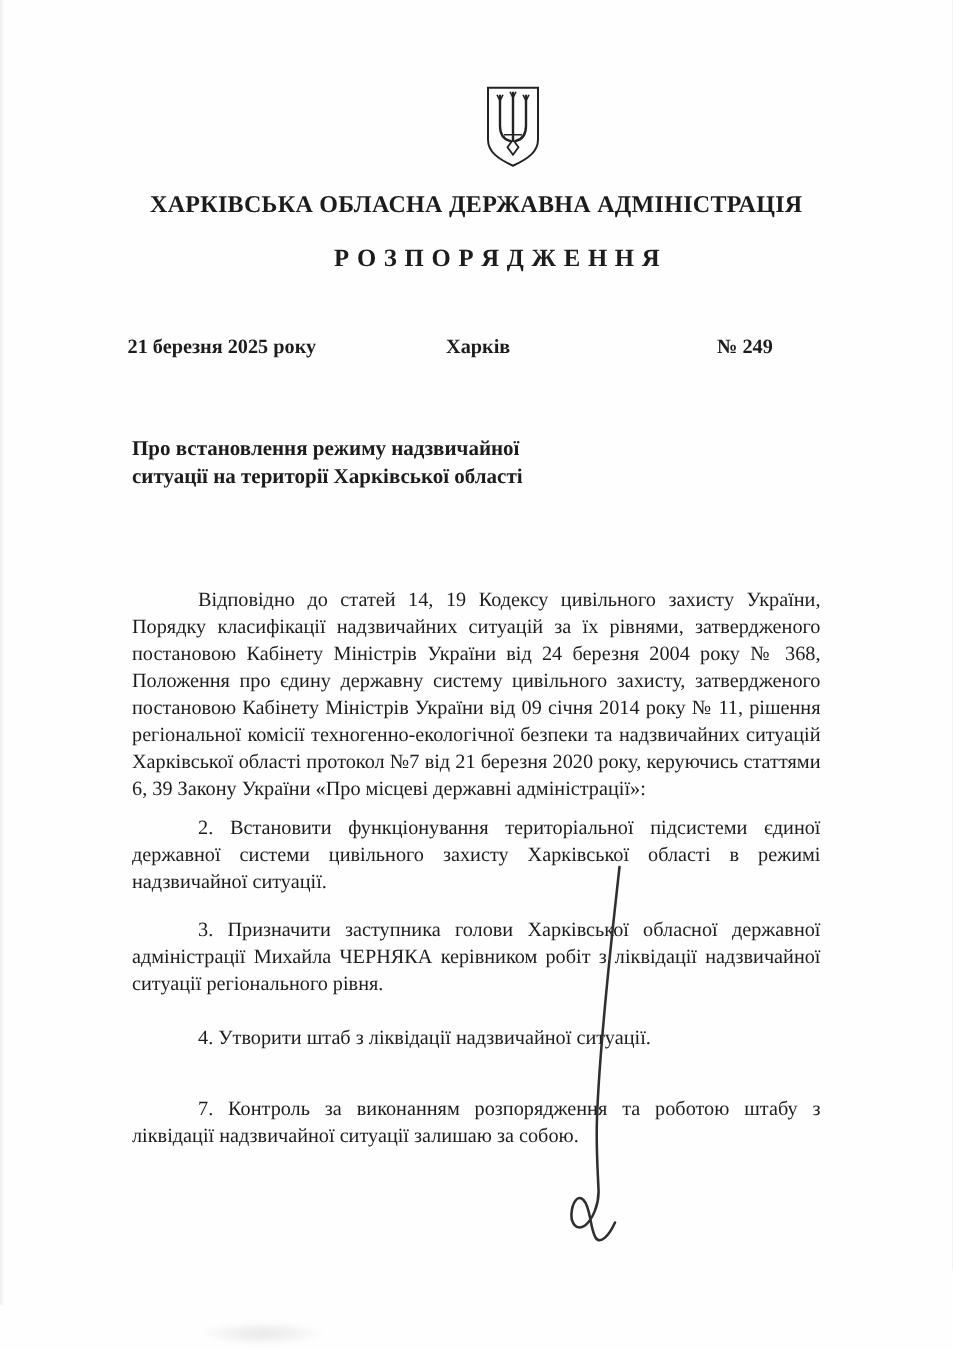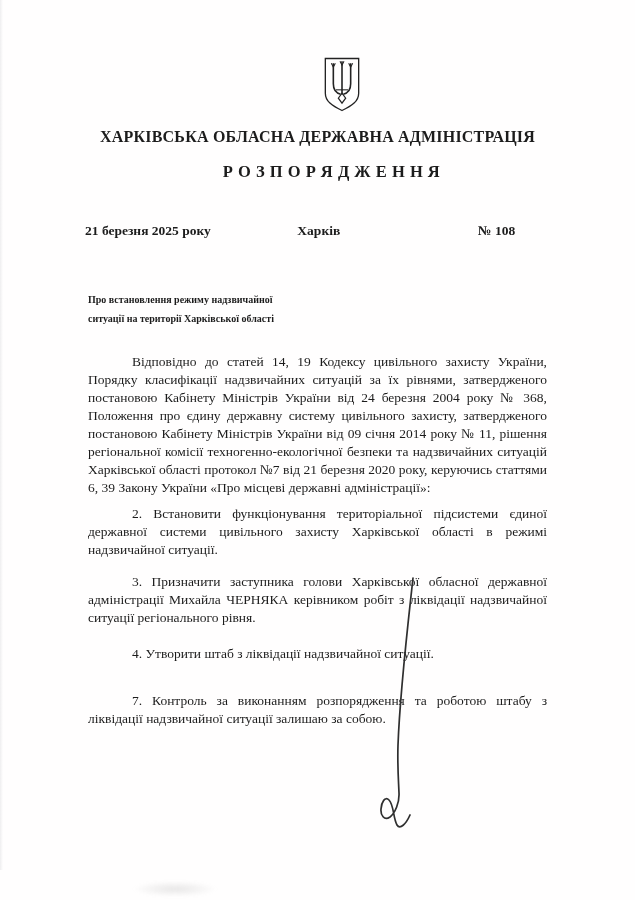--- a/index.html
+++ b/index.html
@@ -25,29 +25,29 @@
     transform:translateX(14px);
   }
   .date-row{position:absolute;top:223px;left:0;width:635px;height:20px;
     font-weight:bold;font-size:13.5px;}
   .date-row .date{position:absolute;left:85px;top:0;}
   .date-row .city{position:absolute;left:50%;top:0;transform:translateX(-47%);}
   .date-row .num{position:absolute;left:478px;top:0;}
   
   .subject{
     position:absolute;top:291px;left:88px;
-    font-weight:bold;font-size:10px;line-height:18.5px;
+    font-weight:bold;font-size:14px;line-height:18.5px;
   }
   
   .body-text{
     position:absolute;top:353px;left:88px;width:459px;
     font-size:13.5px;line-height:18px;text-align:justify;
   }
   .body-text p{margin:0;text-indent:44px;}
-  .body-text p:nth-of-type(1){margin-bottom:8px;}
+  .body-text p:nth-of-type(1){margin-bottom:8px;margin-top:38px;}
   .body-text p:nth-of-type(2){margin-bottom:14px;}
   .body-text p:nth-of-type(3){margin-bottom:18px;}
   .body-text p:nth-of-type(4){margin-bottom:29px;}
   .body-text p:nth-of-type(5){margin-bottom:19px;}
   
   .sig-row{
     position:absolute;top:803px;left:88px;width:459px;
     display:flex;justify-content:space-between;align-items:flex-end;
     font-weight:bold;font-size:13.5px;line-height:17px;
   }
@@ -82,21 +82,21 @@
     </svg>
   </div>
 
   <div class="org-name">ХАРКІВСЬКА ОБЛАСНА ДЕРЖАВНА АДМІНІСТРАЦІЯ</div>
 
   <div class="doc-type">Р О З П О Р Я Д Ж Е Н Н Я</div>
 
   <div class="date-row">
     <span class="date">21 березня 2025 року</span>
     <span class="city">Харків</span>
-    <span class="num">№ 108</span>
+    <span class="num">№ 249</span>
   </div>
 
   <div class="subject">
     <div>Про встановлення режиму надзвичайної</div>
     <div>ситуації на території Харківської області</div>
   </div>
 
   <div class="body-text">
     <p>Відповідно до статей 14, 19 Кодексу цивільного захисту України, Порядку класифікації надзвичайних ситуацій за їх рівнями, затвердженого постановою Кабінету Міністрів України від 24 березня 2004 року № 368, Положення про єдину державну систему цивільного захисту, затвердженого постановою Кабінету Міністрів України від 09 січня 2014 року № 11, рішення регіональної комісії техногенно-екологічної безпеки та надзвичайних ситуацій Харківської області протокол №7 від 21 березня 2020 року, керуючись статтями 6, 39 Закону України «Про місцеві державні адміністрації»:</p>
     <p>2. Встановити функціонування територіальної підсистеми єдиної державної системи цивільного захисту Харківської області в режимі надзвичайної ситуації.</p>

